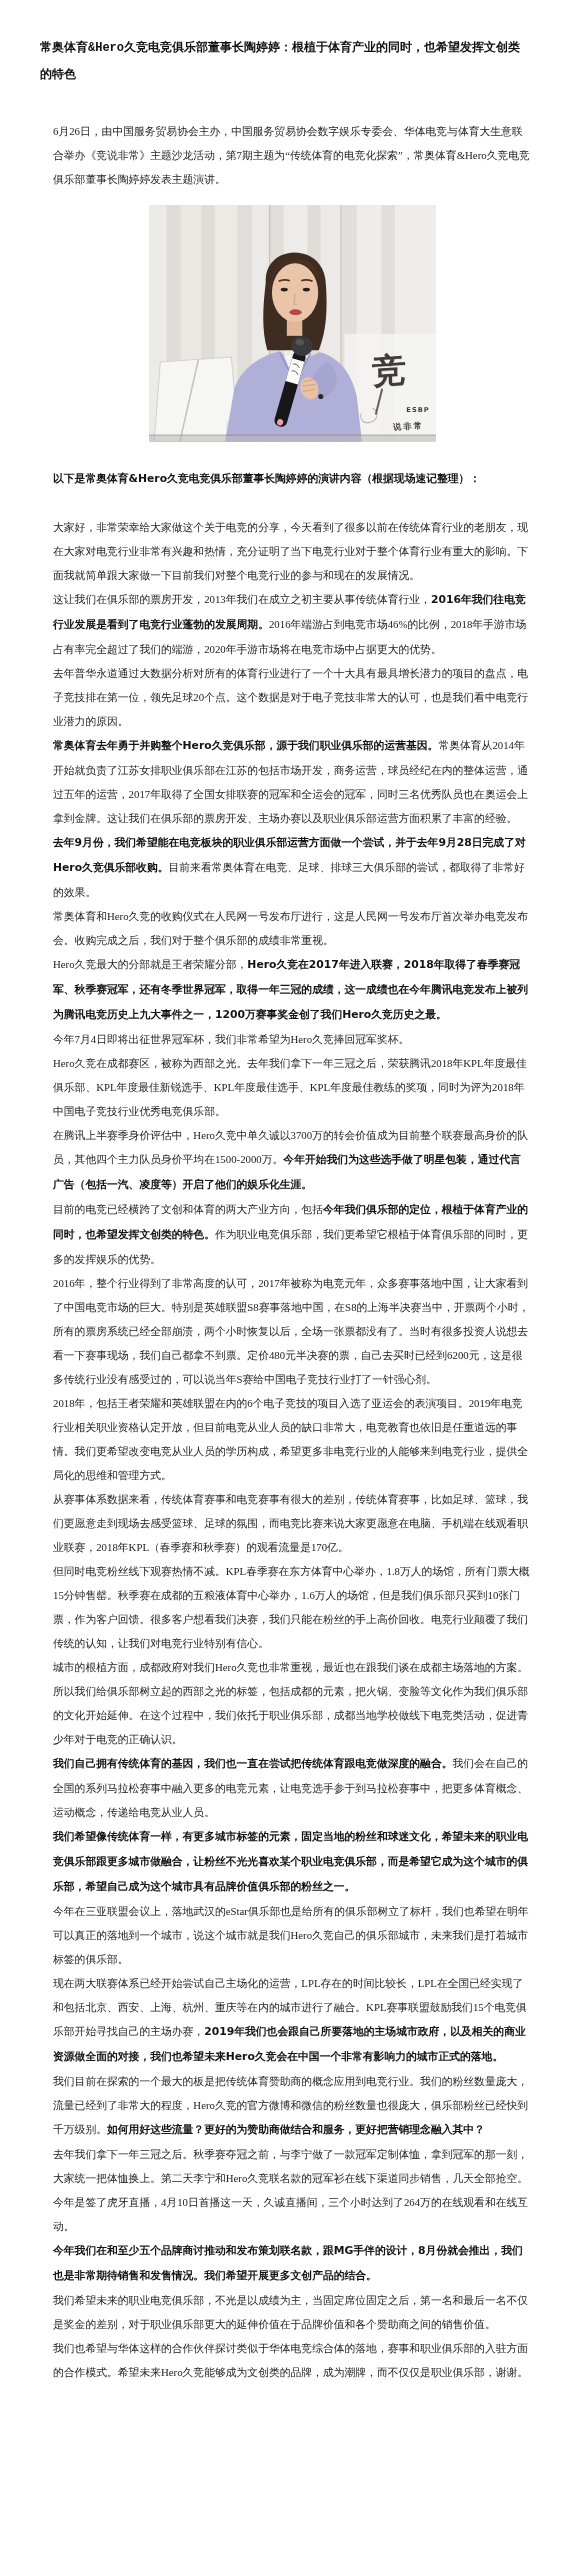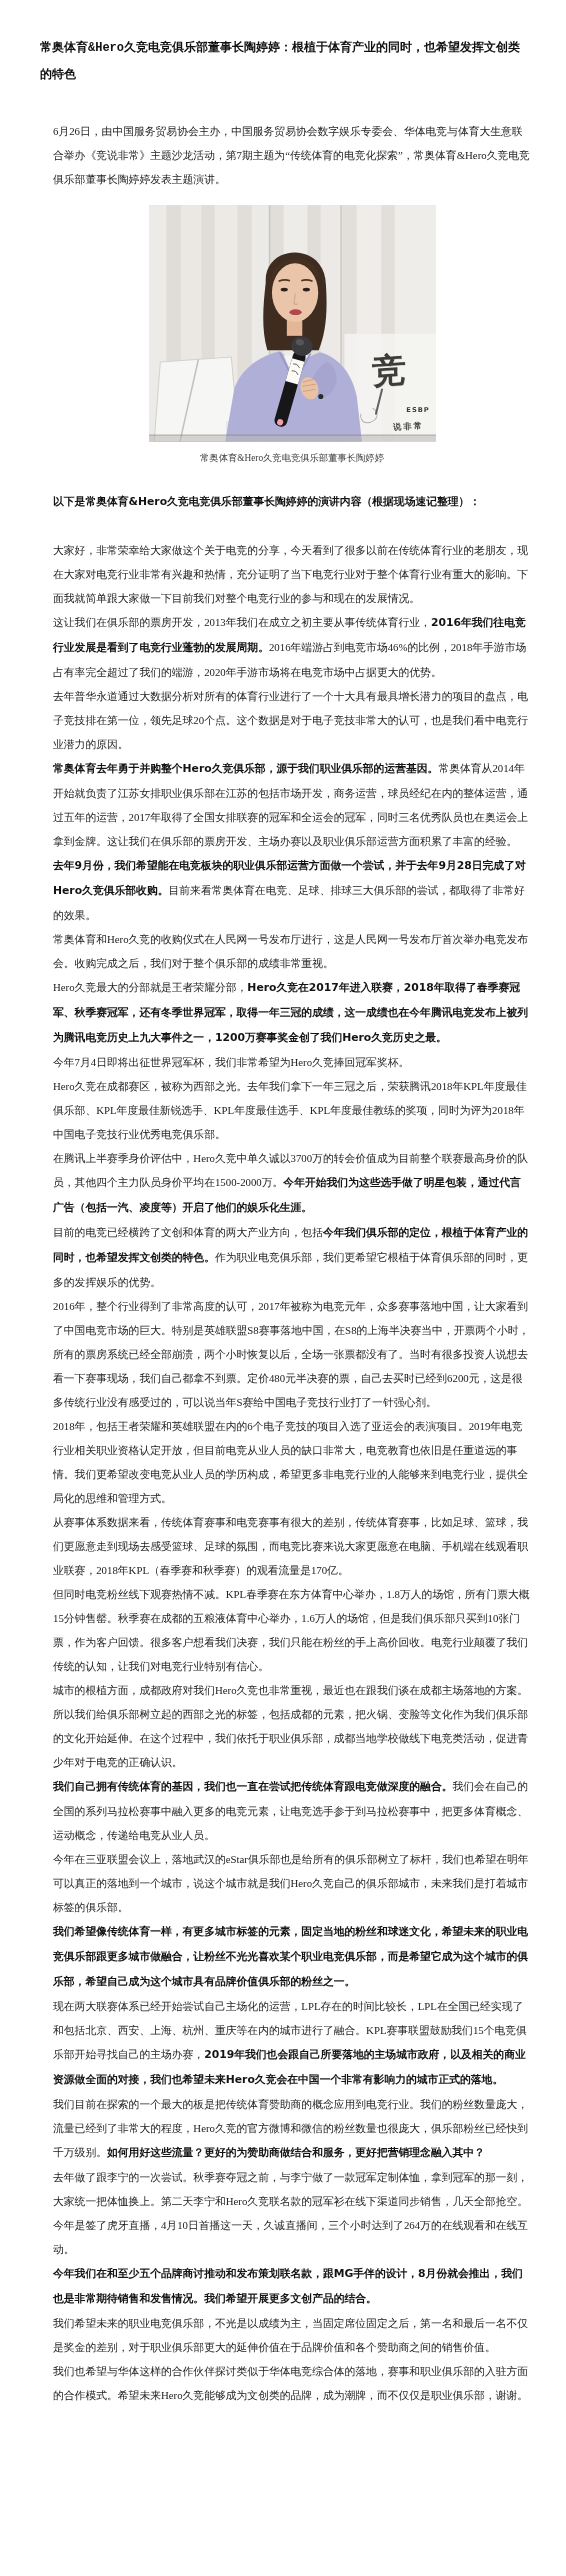--- a/index.html
+++ b/index.html
@@ -200,21 +200,20 @@
 
           <rect x="0" y="448" width="558" height="12" fill="#b9b6b2" opacity="0.55"></rect>
           <line x1="0" y1="447" x2="558" y2="447" stroke="#8f8c88" stroke-width="1.6"></line>
         </svg>
         <div class="wm">
           <span class="wm-char">竞</span>
           <span class="wm-org">ESBP</span>
           <span class="wm-sub">说非常</span>
         </div>
       </div>
-      <figcaption class="caption">常奥体育&amp;Hero久竞电竞俱乐部董事长陶婷婷</figcaption>
     </figure>
 
     <p class="intro">以下是常奥体育&amp;Hero久竞电竞俱乐部董事长陶婷婷的演讲内容（根据现场速记整理）：</p>
 
     <div id="paras">
         <p><span>大家好，非常荣幸给大家做这个关于电竞的分享，今天看到了很多以前在传统体育行业的老朋友，现在大家对电竞行业非常有兴趣和热情，充分证明了当下电竞行业对于整个体育行业有重大的影响。下面我就简单跟大家做一下目前我们对整个电竞行业的参与和现在的发展情况。</span></p>
         <p><span>这让我们在俱乐部的票房开发，2013年我们在成立之初主要从事传统体育行业，</span><span class="b">2016年我们往电竞行业发展是看到了电竞行业蓬勃的发展周期。</span><span>2016年端游占到电竞市场46%的比例，2018年手游市场占有率完全超过了我们的端游，2020年手游市场将在电竞市场中占据更大的优势。</span></p>
         <p><span>去年普华永道通过大数据分析对所有的体育行业进行了一个十大具有最具增长潜力的项目的盘点，电子竞技排在第一位，领先足球20个点。这个数据是对于电子竞技非常大的认可，也是我们看中电竞行业潜力的原因。</span></p>
         <p><span class="b">常奥体育去年勇于并购整个Hero久竞俱乐部，源于我们职业俱乐部的运营基因。</span><span>常奥体育从2014年开始就负责了江苏女排职业俱乐部在江苏的包括市场开发，商务运营，球员经纪在内的整体运营，通过五年的运营，2017年取得了全国女排联赛的冠军和全运会的冠军，同时三名优秀队员也在奥运会上拿到金牌。这让我们在俱乐部的票房开发、主场办赛以及职业俱乐部运营方面积累了丰富的经验。</span></p>
         <p><span class="b">去年9月份，我们希望能在电竞板块的职业俱乐部运营方面做一个尝试，并于去年9月28日完成了对Hero久竞俱乐部收购。</span><span>目前来看常奥体育在电竞、足球、排球三大俱乐部的尝试，都取得了非常好的效果。</span></p>
@@ -223,25 +222,25 @@
         <p><span>今年7月4日即将出征世界冠军杯，我们非常希望为Hero久竞捧回冠军奖杯。</span></p>
         <p><span>Hero久竞在成都赛区，被称为西部之光。去年我们拿下一年三冠之后，荣获腾讯2018年KPL年度最佳俱乐部、KPL年度最佳新锐选手、KPL年度最佳选手、KPL年度最佳教练的奖项，同时为评为2018年中国电子竞技行业优秀电竞俱乐部。</span></p>
         <p><span>在腾讯上半赛季身价评估中，Hero久竞中单久诚以3700万的转会价值成为目前整个联赛最高身价的队员，其他四个主力队员身价平均在1500-2000万。</span><span class="b">今年开始我们为这些选手做了明星包装，通过代言广告（包括一汽、凌度等）开启了他们的娱乐化生涯。</span></p>
         <p><span>目前的电竞已经横跨了文创和体育的两大产业方向，包括</span><span class="b">今年我们俱乐部的定位，根植于体育产业的同时，也希望发挥文创类的特色。</span><span>作为职业电竞俱乐部，我们更希望它根植于体育俱乐部的同时，更多的发挥娱乐的优势。</span></p>
         <p><span>2016年，整个行业得到了非常高度的认可，2017年被称为电竞元年，众多赛事落地中国，让大家看到了中国电竞市场的巨大。特别是英雄联盟S8赛事落地中国，在S8的上海半决赛当中，开票两个小时，所有的票房系统已经全部崩溃，两个小时恢复以后，全场一张票都没有了。当时有很多投资人说想去看一下赛事现场，我们自己都拿不到票。定价480元半决赛的票，自己去买时已经到6200元，这是很多传统行业没有感受过的，可以说当年S赛给中国电子竞技行业打了一针强心剂。</span></p>
         <p><span>2018年，包括王者荣耀和英雄联盟在内的6个电子竞技的项目入选了亚运会的表演项目。2019年电竞行业相关职业资格认定开放，但目前电竞从业人员的缺口非常大，电竞教育也依旧是任重道远的事情。我们更希望改变电竞从业人员的学历构成，希望更多非电竞行业的人能够来到电竞行业，提供全局化的思维和管理方式。</span></p>
         <p><span>从赛事体系数据来看，传统体育赛事和电竞赛事有很大的差别，传统体育赛事，比如足球、篮球，我们更愿意走到现场去感受篮球、足球的氛围，而电竞比赛来说大家更愿意在电脑、手机端在线观看职业联赛，2018年KPL（春季赛和秋季赛）的观看流量是170亿。</span></p>
         <p><span>但同时电竞粉丝线下观赛热情不减。KPL春季赛在东方体育中心举办，1.8万人的场馆，所有门票大概15分钟售罄。秋季赛在成都的五粮液体育中心举办，1.6万人的场馆，但是我们俱乐部只买到10张门票，作为客户回馈。很多客户想看我们决赛，我们只能在粉丝的手上高价回收。电竞行业颠覆了我们传统的认知，让我们对电竞行业特别有信心。</span></p>
         <p><span>城市的根植方面，成都政府对我们Hero久竞也非常重视，最近也在跟我们谈在成都主场落地的方案。所以我们给俱乐部树立起的西部之光的标签，包括成都的元素，把火锅、变脸等文化作为我们俱乐部的文化开始延伸。在这个过程中，我们依托于职业俱乐部，成都当地学校做线下电竞类活动，促进青少年对于电竞的正确认识。</span></p>
         <p><span class="b">我们自己拥有传统体育的基因，我们也一直在尝试把传统体育跟电竞做深度的融合。</span><span>我们会在自己的全国的系列马拉松赛事中融入更多的电竞元素，让电竞选手参于到马拉松赛事中，把更多体育概念、运动概念，传递给电竞从业人员。</span></p>
+        <p><span class="b">我们希望像传统体育一样，有更多城市标签的元素，固定当地的粉丝和球迷文化，希望未来的职业电竞俱乐部跟更多城市做融合，让粉丝不光光喜欢某个职业电竞俱乐部，而是希望它成为这个城市的俱乐部，希望自己成为这个城市具有品牌价值俱乐部的粉丝之一。</span></p>
         <p><span>今年在三亚联盟会议上，落地武汉的eStar俱乐部也是给所有的俱乐部树立了标杆，我们也希望在明年可以真正的落地到一个城市，说这个城市就是我们Hero久竞自己的俱乐部城市，未来我们是打着城市标签的俱乐部。</span></p>
-        <p><span class="b">我们希望像传统体育一样，有更多城市标签的元素，固定当地的粉丝和球迷文化，希望未来的职业电竞俱乐部跟更多城市做融合，让粉丝不光光喜欢某个职业电竞俱乐部，而是希望它成为这个城市的俱乐部，希望自己成为这个城市具有品牌价值俱乐部的粉丝之一。</span></p>
         <p><span>现在两大联赛体系已经开始尝试自己主场化的运营，LPL存在的时间比较长，LPL在全国已经实现了和包括北京、西安、上海、杭州、重庆等在内的城市进行了融合。KPL赛事联盟鼓励我们15个电竞俱乐部开始寻找自己的主场办赛，</span><span class="b">2019年我们也会跟自己所要落地的主场城市政府，以及相关的商业资源做全面的对接，我们也希望未来Hero久竞会在中国一个非常有影响力的城市正式的落地。</span></p>
         <p><span>我们目前在探索的一个最大的板是把传统体育赞助商的概念应用到电竞行业。我们的粉丝数量庞大，流量已经到了非常大的程度，Hero久竞的官方微博和微信的粉丝数量也很庞大，俱乐部粉丝已经快到千万级别。</span><span class="b">如何用好这些流量？更好的为赞助商做结合和服务，更好把营销理念融入其中？</span></p>
-        <p><span>去年做了跟李宁的一次尝试。秋季赛夺冠之前，与李宁做了一款冠军定制体恤，拿到冠军的那一刻，大家统一把体恤换上。第二天李宁和Hero久竞联名款的冠军衫在线下渠道同步销售，几天全部抢空。今年是签了虎牙直播，4月10日首播这一天，久诚直播间，三个小时达到了264万的在线观看和在线互动。</span></p>
+        <p><span>去年我们拿下一年三冠之后。秋季赛夺冠之前，与李宁做了一款冠军定制体恤，拿到冠军的那一刻，大家统一把体恤换上。第二天李宁和Hero久竞联名款的冠军衫在线下渠道同步销售，几天全部抢空。今年是签了虎牙直播，4月10日首播这一天，久诚直播间，三个小时达到了264万的在线观看和在线互动。</span></p>
         <p><span class="b">今年我们在和至少五个品牌商讨推动和发布策划联名款，跟MG手伴的设计，8月份就会推出，我们也是非常期待销售和发售情况。我们希望开展更多文创产品的结合。</span></p>
         <p><span>我们希望未来的职业电竞俱乐部，不光是以成绩为主，当固定席位固定之后，第一名和最后一名不仅是奖金的差别，对于职业俱乐部更大的延伸价值在于品牌价值和各个赞助商之间的销售价值。</span></p>
         <p><span>我们也希望与华体这样的合作伙伴探讨类似于华体电竞综合体的落地，赛事和职业俱乐部的入驻方面的合作模式。希望未来Hero久竞能够成为文创类的品牌，成为潮牌，而不仅仅是职业俱乐部，谢谢。</span></p>
       </div>
 
   </div>
 </div>
 
 
 </body></html>

